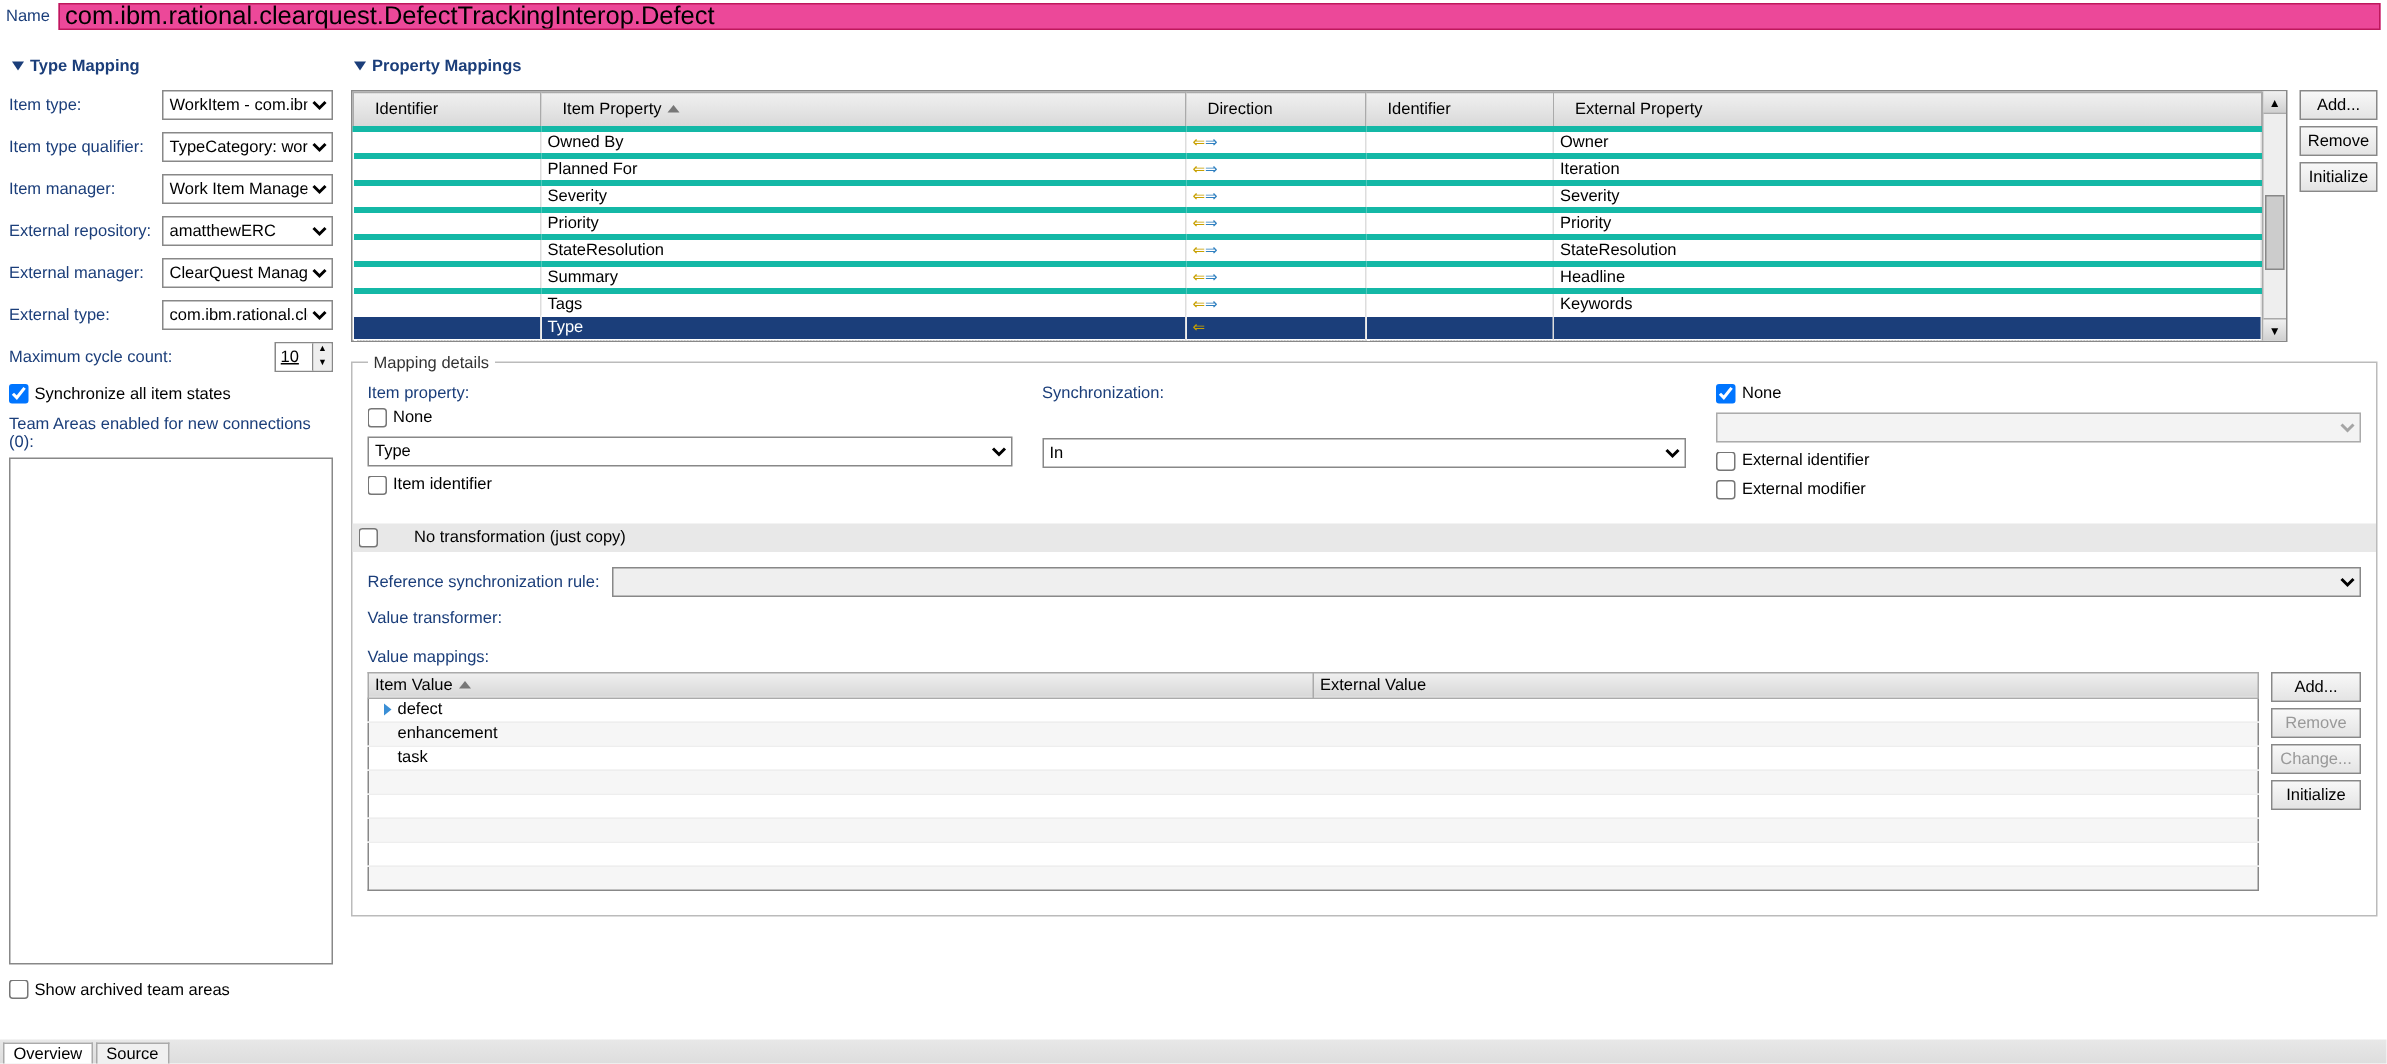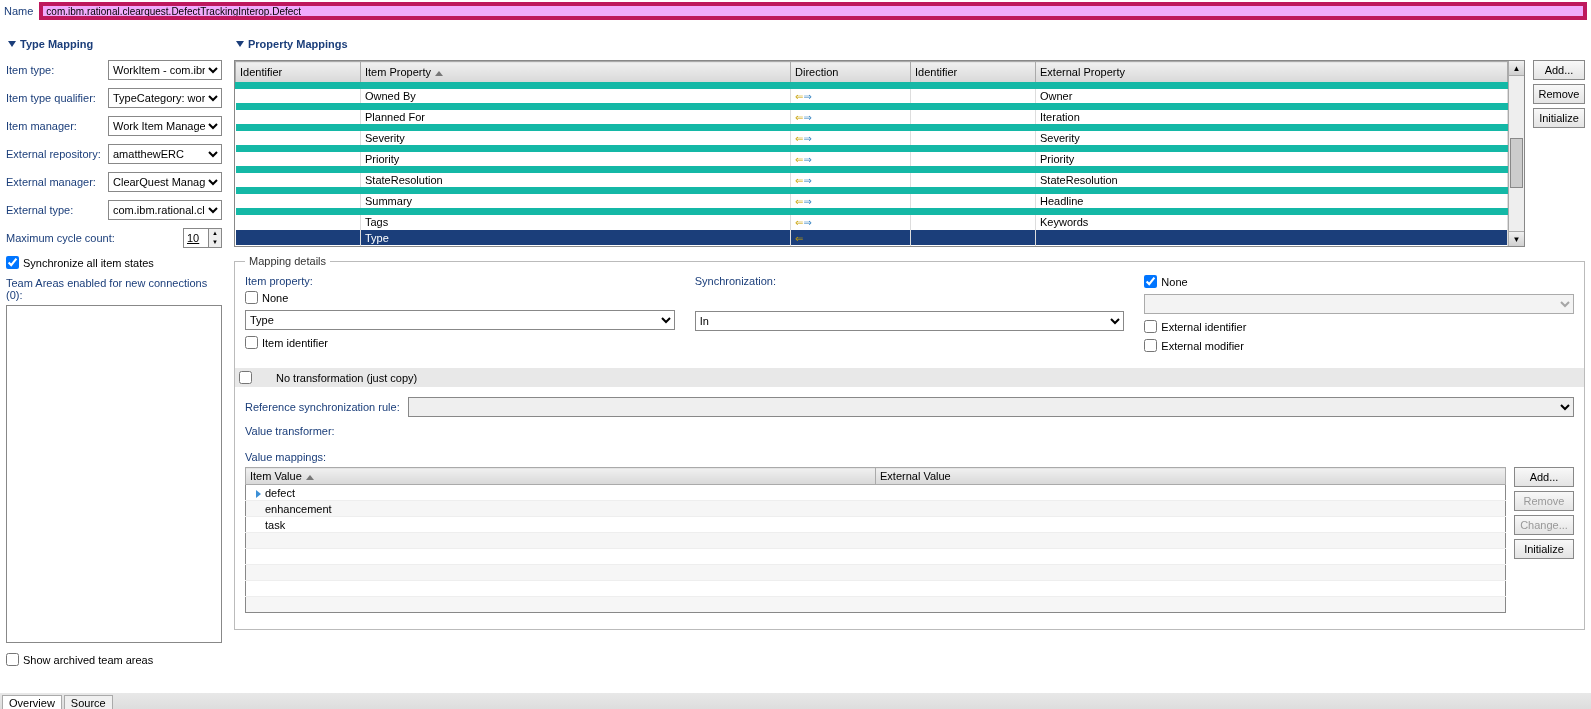--- a/index.html
+++ b/index.html
@@ -14,26 +14,26 @@
 }
 .name-row {
   display: flex;
   align-items: center;
   padding: 2px 4px;
   gap: 6px;
 }
 .name-row label { color: #1b3e7a; }
 .name-row input {
   flex: 1;
-  border: 4px solid #be185d;
+  border: 1px solid #be185d;
   padding: 1px 3px;
   font-family: inherit;
-  font-size: 10px;
+  font-size: 17px;
   height: 18px;
-  background: #f0abfc;
+  background: #ec4899;
 }
 .main-cols {
   display: flex;
   margin-top: 10px;
 }
 .left-col {
   width: 228px;
   padding: 0 6px;
 }
 .right-col {
@@ -140,31 +140,31 @@
 
 table.grid {
   width: 100%;
   border-collapse: collapse;
   border: 1px solid #888;
   table-layout: fixed;
 }
 table.grid th {
   background: linear-gradient(#f0f0f0,#d8d8d8);
   border: 1px solid #aaa;
-  padding: 2px 4px;
+  padding: 2px 14px;
   text-align: left;
   font-weight: normal;
   height: 24px;
   position: relative;
 }
 .sort-arrow {
   width:0;height:0;border-left:4px solid transparent;border-right:4px solid transparent;border-bottom:5px solid #777;display:inline-block;margin-left:4px;vertical-align:middle;
 }
 table.grid td {
-  border-top: 7px solid #14b8a6;
+  border-top: 4px solid #14b8a6;
   border-right: 1px solid #ddd;
   padding: 1px 4px;
   height: 16px;
   overflow: hidden;
   white-space: nowrap;
 }
 tr.selected td {
   background: #1b3e7a;
   color: #fff;
   border-top: 1px dotted #fff;

